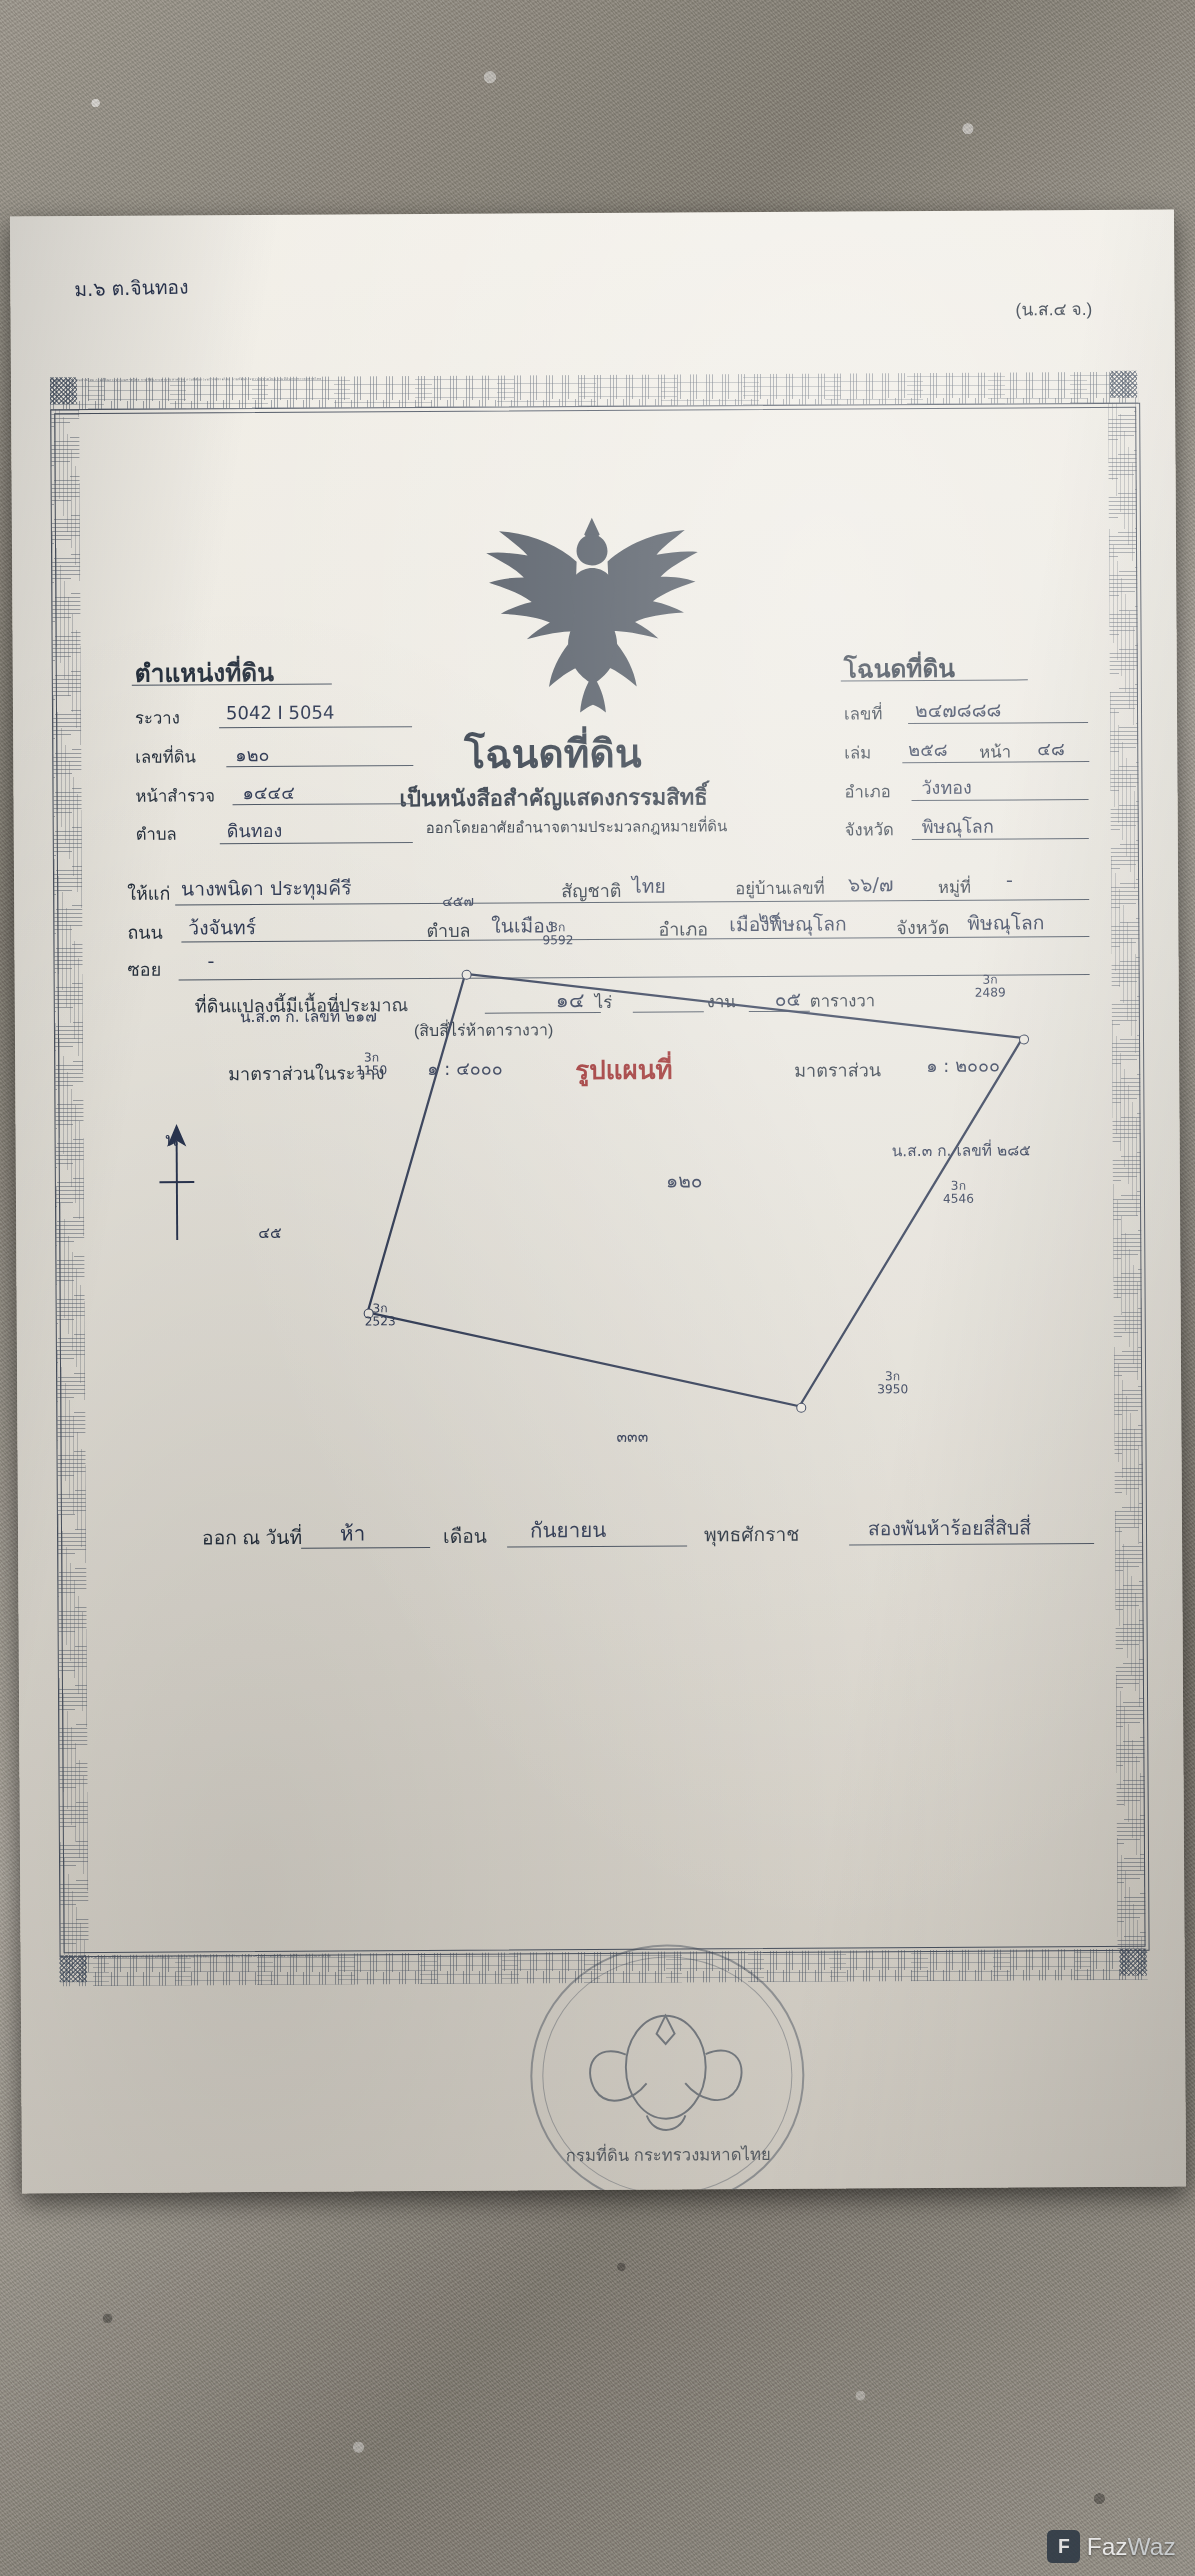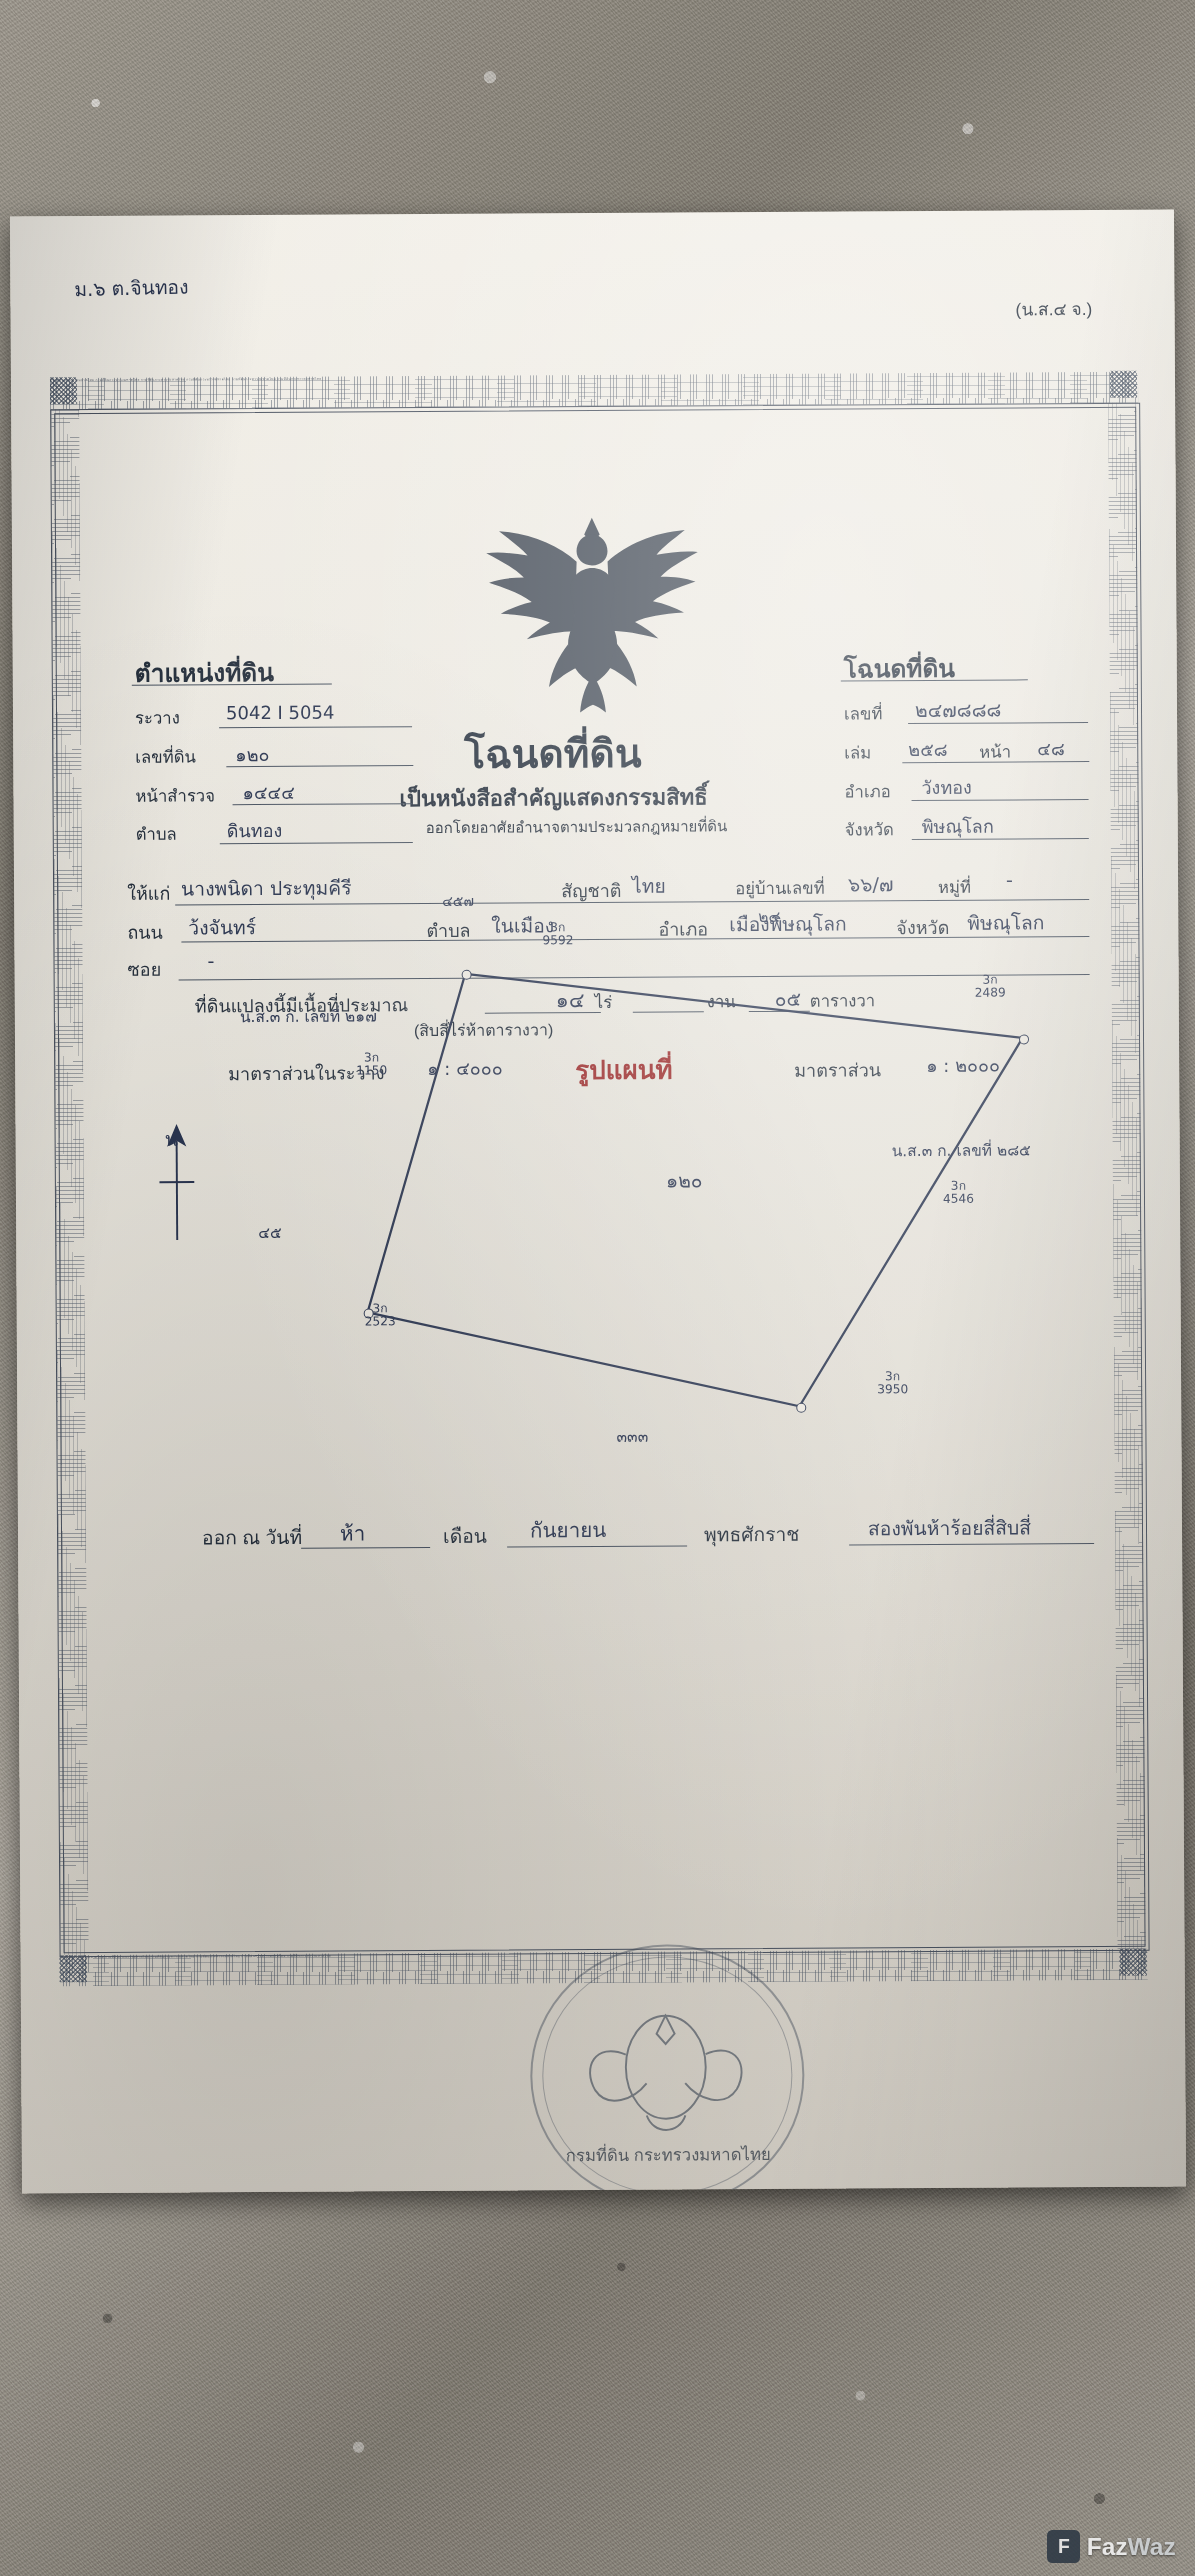--- a/index.html
+++ b/index.html
@@ -113,21 +113,21 @@
     position:absolute;left:509px;top:1732px;width:270px;height:258px;
     border-radius:50%;
     border:2.6px solid rgba(52,63,80,.55);
     z-index:20;opacity:.75;
   }
   .seal:before{content:"";position:absolute;inset:10.3px;border-radius:50%;border:1.3px solid rgba(52,63,80,.45);}
   .watermark{
     position:absolute;right:19.3px;bottom:13px;display:flex;align-items:center;gap:6.4px;z-index:60;opacity:.9;
   }
   .wm-badge{width:33px;height:33px;background:#2f3a46;border-radius:5.2px;display:flex;align-items:center;justify-content:center;color:#e9e9e9;font-size:19.3px;font-weight:bold;font-family:"Liberation Sans",sans-serif;}
-  .wm-text{color:#f2f2f2;font-size:24.5px;font-weight:bold;text-shadow:0 1.3px 2.6px rgba(0,0,0,.6);}
+  .wm-text{color:#f2f2f2;font-size:24.5px;font-weight:normal;text-shadow:0 1.3px 2.6px rgba(0,0,0,.6);}
   .wm-text .wz{color:#cfd3d6;}
 </style>
 </head>
 <body>
 
 <div class="granite"></div>
 
 <div class="paper">
 
   <div class="lbl hand" style="left:64px;top:57px;font-size:19.3px;transform:rotate(-1deg);">ม.๖ ต.จินทอง</div>

